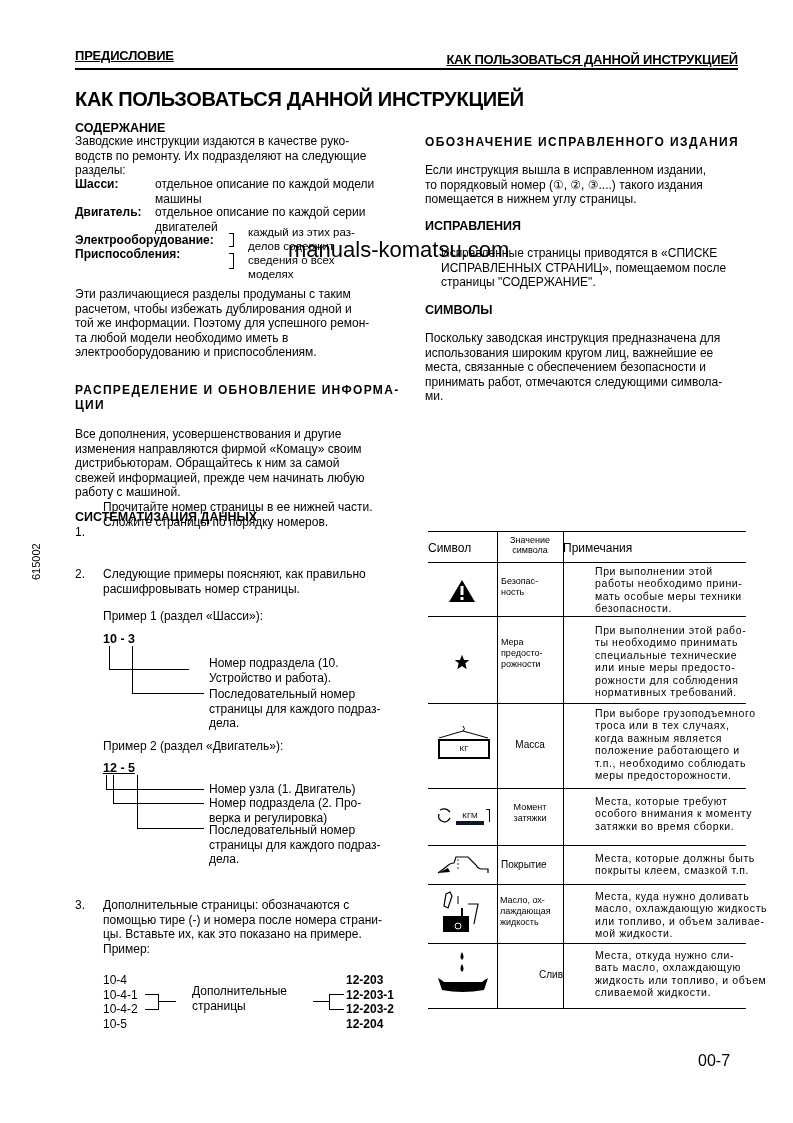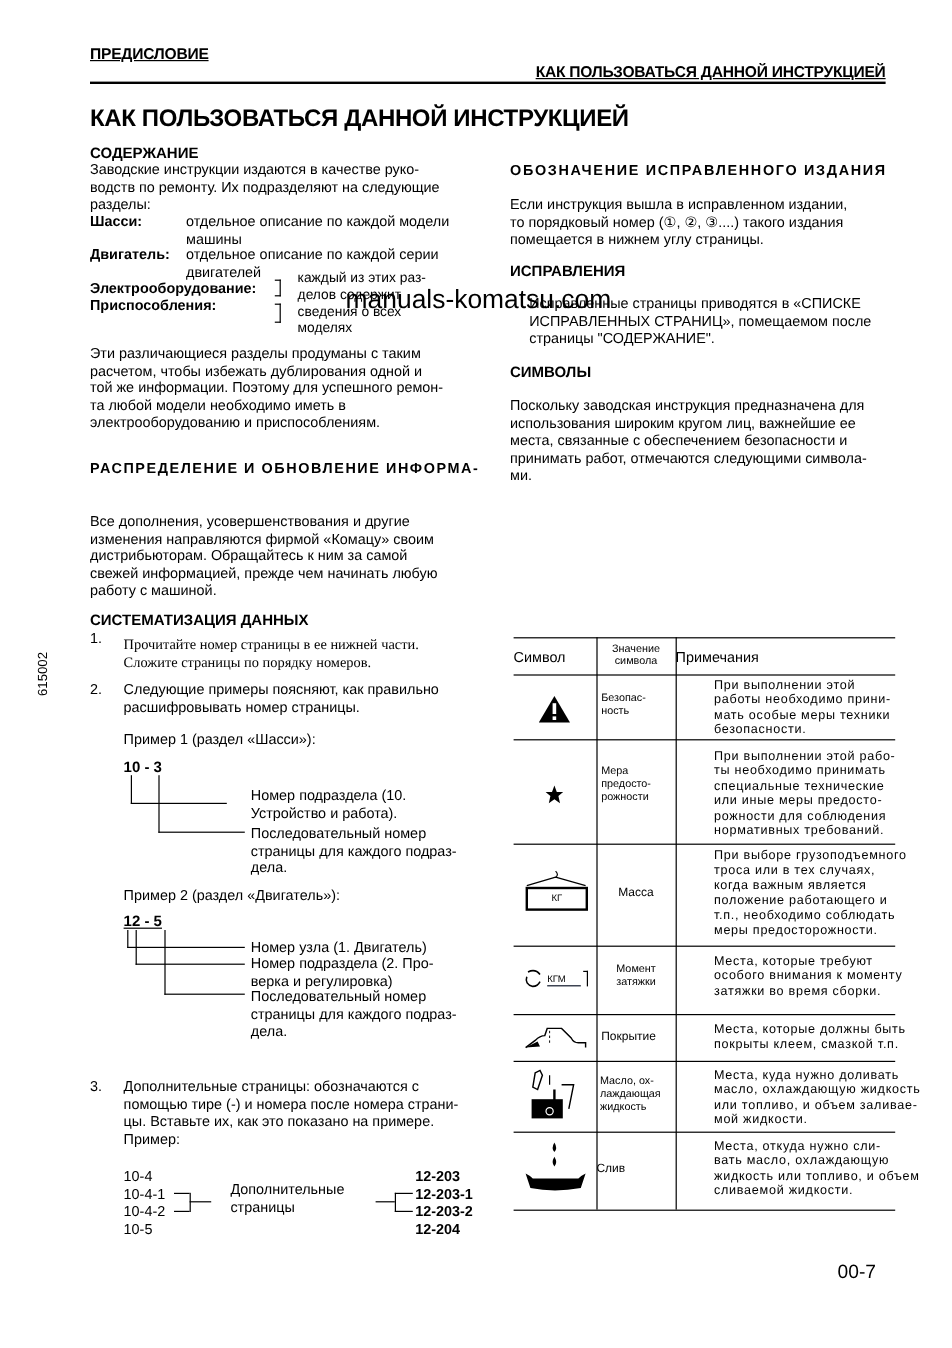--- a/index.html
+++ b/index.html
@@ -24,21 +24,21 @@
     .tbl-vline { position: absolute; width: 1px; background: #000; }
     .th { position: absolute; font-size: 12px; text-align: left; }
     .th-small { position: absolute; font-size: 9px; line-height: 10px; text-align: center; }
     .meaning { position: absolute; font-size: 9px; line-height: 11px; }
     .note { position: absolute; font-size: 10.5px; line-height: 12.4px; letter-spacing: 0.6px; width: 180px; margin-left: 24px; }
     .icon { position: absolute; }
   </style>
 </head>
 <body>
 
-<div class="abs hdr" style="left:75px; top:37px;">ПРЕДИСЛОВИЕ</div>
+<div class="abs hdr" style="left:75px; top:48px;">ПРЕДИСЛОВИЕ</div>
 <div class="abs hdr" style="right:55px; top:52px;">КАК ПОЛЬЗОВАТЬСЯ ДАННОЙ ИНСТРУКЦИЕЙ</div>
 <div class="hdr-rule"></div>
 
 <div class="abs page-title">КАК ПОЛЬЗОВАТЬСЯ ДАННОЙ ИНСТРУКЦИЕЙ</div>
 
 <div class="abs h2" style="left:75px; top:121px;">СОДЕРЖАНИЕ</div>
 <div class="abs txt" style="left:75px; top:134px; width:330px;">
   <div>Заводские инструкции издаются в качестве руко-</div>
   <div>водств по ремонту. Их подразделяют на следующие</div>
   <div>разделы:</div>
@@ -68,32 +68,33 @@
 <div class="abs txt" style="left:75px; top:287px;">
   <div>Эти различающиеся разделы продуманы с таким</div>
   <div>расчетом, чтобы избежать дублирования одной и</div>
   <div>той же информации. Поэтому для успешного ремон-</div>
   <div>та любой модели необходимо иметь в</div>
   <div>электрооборудованию и приспособлениям.</div>
 </div>
 
 <div class="abs h2w" style="left:75px; top:383px; line-height:15px;">
   <div>РАСПРЕДЕЛЕНИЕ И ОБНОВЛЕНИЕ ИНФОРМА-</div>
+  <div>ЦИИ</div>
 </div>
 <div class="abs txt" style="left:75px; top:427px;">
   <div>Все дополнения, усовершенствования и другие</div>
   <div>изменения направляются фирмой «Комацу» своим</div>
   <div>дистрибьюторам. Обращайтесь к ним за самой</div>
   <div>свежей информацией, прежде чем начинать любую</div>
   <div>работу с машиной.</div>
 </div>
 
 <div class="abs h2" style="left:75px; top:510px;">СИСТЕМАТИЗАЦИЯ ДАННЫХ</div>
 <div class="abs txt" style="left:75px; top:525px;">1.</div>
-<div class="abs txt" style="left:103px; top:530px;font-family:Liberation Serif, serif;">
+<div class="abs txt" style="left:103px; top:500px;">
   <div>Прочитайте номер страницы в ее нижней части.</div>
   <div>Сложите страницы по порядку номеров.</div>
 </div>
 <div class="abs txt" style="left:75px; top:567px;">2.</div>
 <div class="abs txt" style="left:103px; top:567px;">
   <div>Следующие примеры поясняют, как правильно</div>
   <div>расшифровывать номер страницы.</div>
 </div>
 
 <div class="abs txt" style="left:103px; top:609px;">Пример 1 (раздел «Шасси»):</div>
@@ -253,21 +254,21 @@
     <div>когда важным является</div>
     <div>положение работающего и</div>
     <div>т.п., необходимо соблюдать</div>
     <div>меры предосторожности.</div>
   </div>
 
   <div class="icon" style="left:436px; top:806px; width:56px; height:20px;">
     <svg width="20" height="20" viewBox="0 0 20 20" style="position:absolute; left:0; top:0;">
       <path d="M4 4 q6 -3 10 2 M3 8 q-2 6 5 8 q4 0 6 -4" stroke="#000" stroke-width="1.3" fill="none"></path>
     </svg>
-    <div style="position:absolute; left:20px; top:5px; width:28px; height:10px; border-bottom:1px solid #0f172a; font-size:8px; text-align:left; line-height:10px;">КГМ</div>
+    <div style="position:absolute; left:20px; top:5px; width:28px; height:10px; border-bottom:4px solid #0f172a; font-size:8px; text-align:center; line-height:10px;">КГМ</div>
     <div style="position:absolute; left:50px; top:3px; width:3px; height:12px; border-top:1px solid #000; border-right:1px solid #000;"></div>
   </div>
   <div class="meaning" style="left:497px; top:802px; width:66px; text-align:center;">
     <div>Момент</div>
     <div>затяжки</div>
   </div>
   <div class="note" style="left:571px; top:795px;">
     <div>Места, которые требуют</div>
     <div>особого внимания к моменту</div>
     <div>затяжки во время сборки.</div>
@@ -302,21 +303,21 @@
     <div>масло, охлаждающую жидкость</div>
     <div>или топливо, и объем заливае-</div>
     <div>мой жидкости.</div>
   </div>
 
   <svg class="icon" style="left:436px; top:950px;" width="56" height="54" viewBox="0 0 56 54">
     <path d="M26 2 q-3 5 0 8 q3 -3 0 -8 Z" fill="#000"></path>
     <path d="M26 14 q-3 5 0 8 q3 -3 0 -8 Z" fill="#000"></path>
     <path d="M2 28 L6 40 q20 4 42 0 L52 28 q-4 2 -6 4 L8 32 q-2 -2 -6 -4 Z" fill="#000"></path>
   </svg>
-  <div class="meaning" style="left:497px; top:969px; width:66px; text-align:left; font-size:10px;">Слив</div>
+  <div class="meaning" style="left:497px; top:969px; width:66px; text-align:right; font-size:10px;">Слив</div>
   <div class="note" style="left:571px; top:949px;">
     <div>Места, откуда нужно сли-</div>
     <div>вать масло, охлаждающую</div>
     <div>жидкость или топливо, и объем</div>
     <div>сливаемой жидкости.</div>
   </div>
 </div>
 
 <div class="abs watermark">manuals-komatsu.com</div>
 

